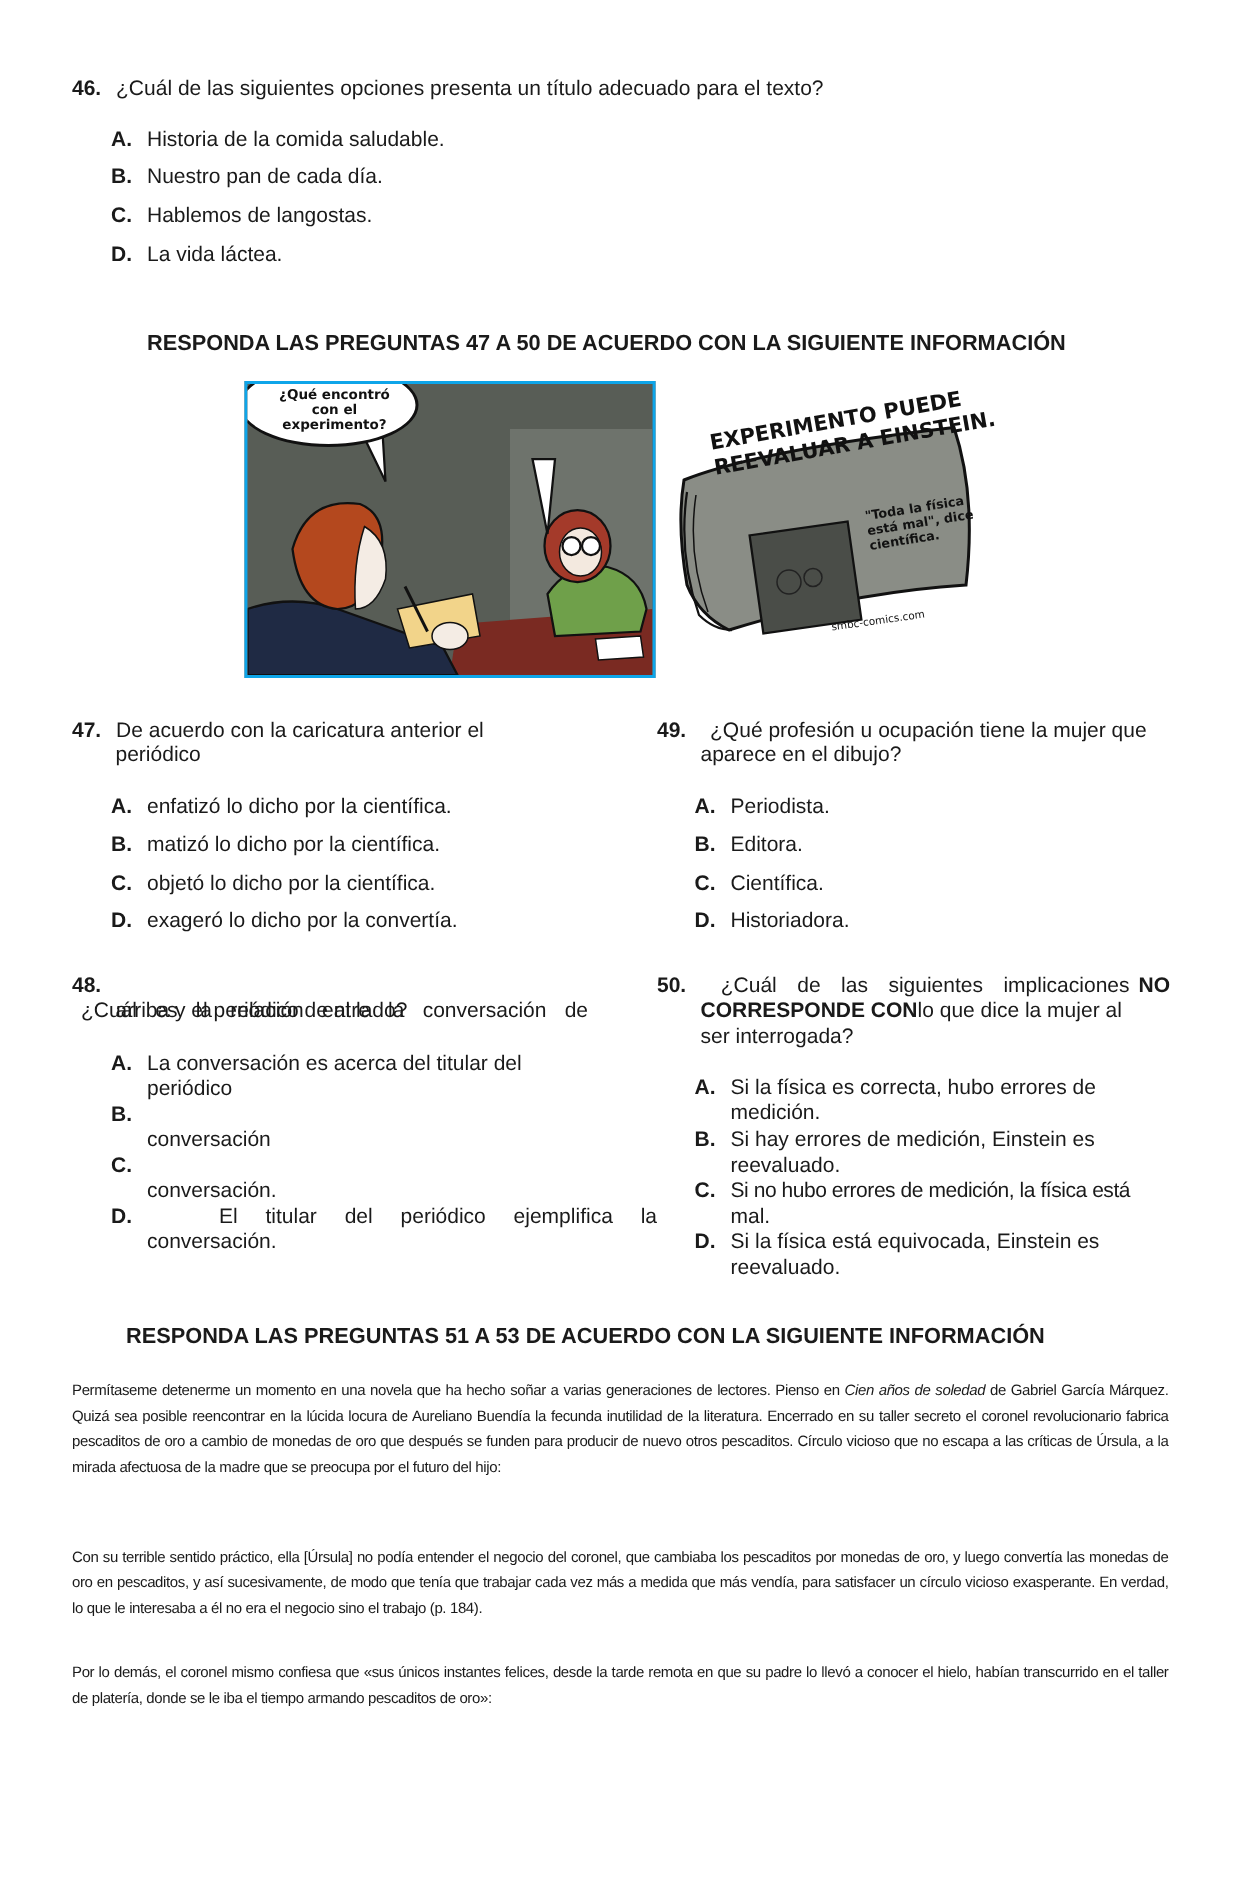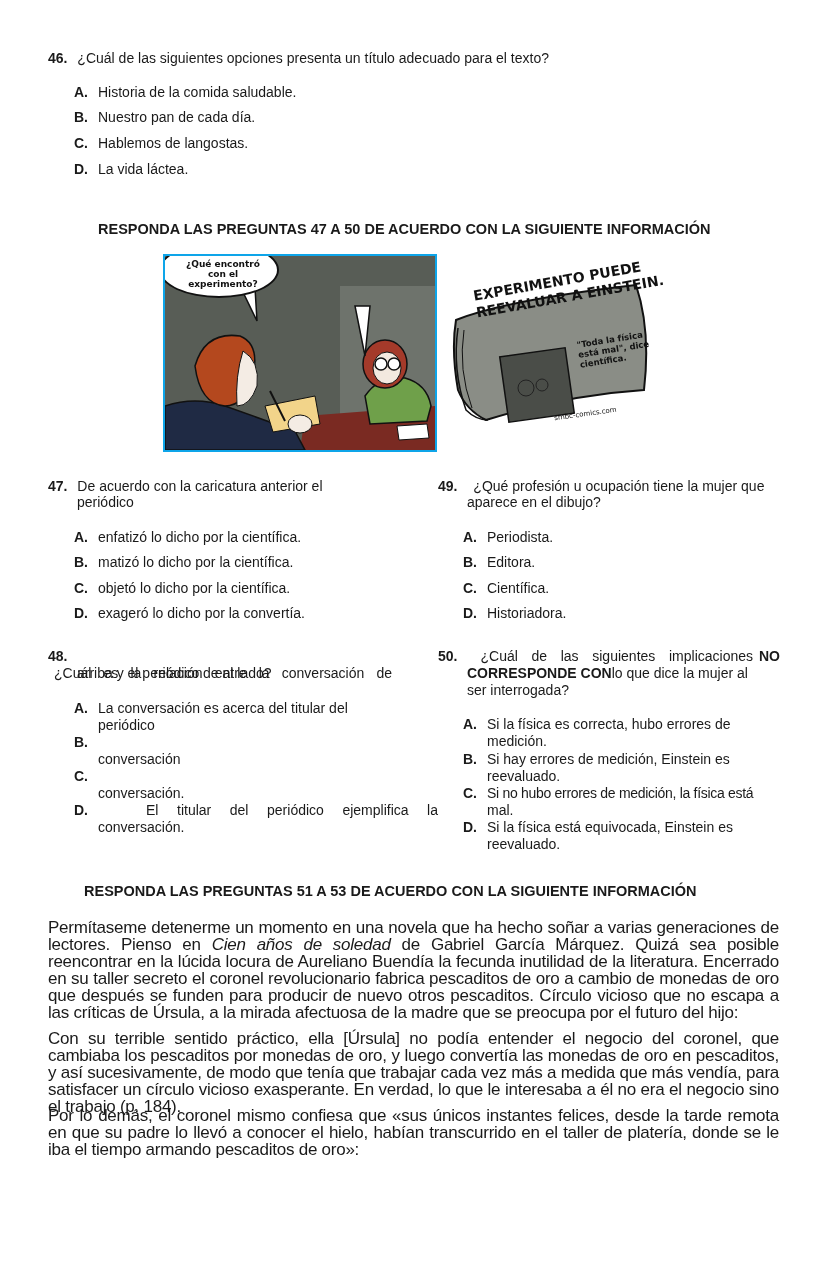--- a/index.html
+++ b/index.html
@@ -4,21 +4,21 @@
 <style>
   html,body{margin:0;padding:0;background:#ffffff;}
   body{width:828px;height:1266px;position:relative;overflow:hidden;font-family:"Liberation Sans",sans-serif;color:#1a1a1a;font-size:14px;}
   .abs{position:absolute;}
   .q-line{position:absolute;font-size:14px;line-height:17px;white-space:nowrap;}
   .qnum{font-weight:bold;display:inline-block;}
   .opt{position:absolute;font-size:14px;line-height:17px;}
   .opt .L{font-weight:bold;position:absolute;left:0;top:0;}
   .opt .T{position:absolute;left:24px;top:0;white-space:nowrap;}
   .heading{position:absolute;font-weight:bold;font-size:14.5px;white-space:nowrap;letter-spacing:0;}
-  .para{position:absolute;left:48px;width:731px;font-size:17px;line-height:17px;text-align:justify;font-family:"Liberation Sans",sans-serif;letter-spacing:-0.25px;}
+  .para{position:absolute;left:48px;width:731px;font-size:10px;line-height:17px;text-align:justify;font-family:"Liberation Sans",sans-serif;letter-spacing:-0.25px;}
   .justify{text-align:justify;text-align-last:left;}
   .bubble{position:absolute;background:#fff;border:2px solid #111;border-radius:50%;font-family:"DejaVu Sans",sans-serif;font-weight:bold;font-size:9px;line-height:10px;text-align:center;color:#111;display:flex;align-items:center;justify-content:center;}
 </style>
 </head>
 <body>
 
 <div class="q-line" style="left:48px;top:50px;">
   <span class="qnum">46.</span>
   <span style="margin-left:6px;">¿Cuál de las siguientes opciones presenta un título adecuado para el texto?</span>
 </div>

